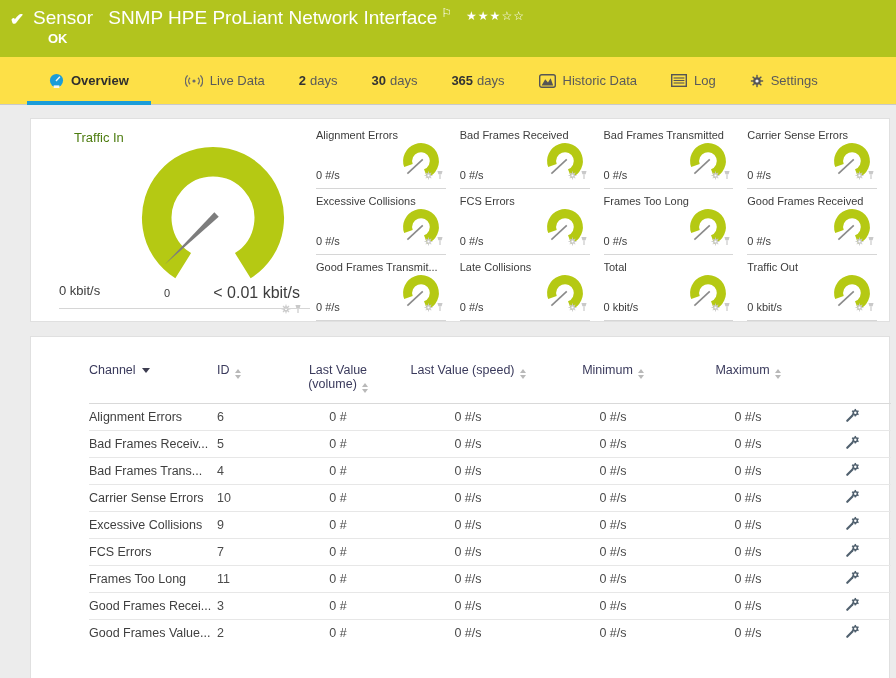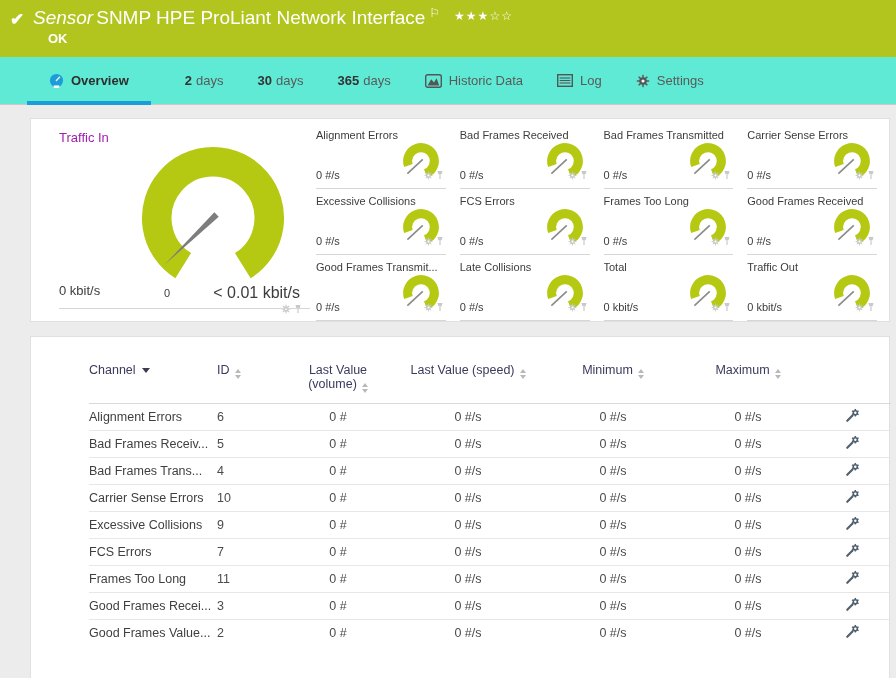--- a/index.html
+++ b/index.html
@@ -4,43 +4,43 @@
 <style>
   * { margin:0; padding:0; box-sizing:border-box; }
   html,body { background:#ececec; }
   body { font-family:"Liberation Sans", sans-serif; }
   .page { position:relative; width:896px; height:678px; overflow:hidden; background:#ececec; }
 
   
   .topbar { position:relative; height:57px; background:#b2c41e; color:#fff; }
   .topbar .check { position:absolute; left:10px; top:9px; font-size:17px; font-weight:bold; }
   .titleline { position:absolute; left:33px; top:6px; font-size:19px; white-space:nowrap; }
-  .titleline .kind { font-style:italic; margin-right:3px; }
+  .titleline .kind { margin-right:15px; }
   .flag { font-size:12px; vertical-align:super; margin-left:4px; }
   .stars { font-size:12px; letter-spacing:1px; margin-left:14px; vertical-align:4px; cursor:pointer; }
   .status-txt { position:absolute; left:48px; top:31px; font-size:13px; font-weight:bold; }
 
   
-  .tabs { position:relative; height:48px; background:#5eead4; border-bottom:1px solid #c9c9c9;
+  .tabs { position:relative; height:48px; background:#fde047; border-bottom:1px solid #c9c9c9;
           display:flex; align-items:center; gap:34px; padding-left:27px; }
   .tab { position:relative; display:flex; align-items:center; height:100%; font-size:13px; color:#5a5a5a; cursor:pointer; white-space:nowrap; }
   .tab .tab-icon { display:inline-flex; margin-right:7px; }
   .tab .tab-icon:empty { display:none; }
   .tab .tab-strong { color:#333; font-weight:bold; margin-right:4px; }
   .tab .tab-strong:empty { display:none; }
   .tab.active { padding:0 22px; color:#2e2e2e; font-weight:bold; }
   .tab.active::after { content:""; position:absolute; left:0; right:0; bottom:-1px; height:4px; background:#1b9dd9; }
 
   
   .panel { background:#fff; border:1px solid #e0e0e0; margin-left:30px; width:860px; }
   .gauge-panel { margin-top:13px; height:204px; display:flex; }
 
   
   .main-gauge { position:relative; width:285px; flex:none; }
-  .mg-title { position:absolute; left:28px; top:11px; font-size:13px; color:#a21caf; }
+  .mg-title { position:absolute; left:43px; top:11px; font-size:13px; color:#4d7c0f; }
   .mg-svg { position:absolute; left:100px; top:20px; }
   .mg-value { position:absolute; left:28px; top:164px; font-size:13px; color:#3c3c3c; }
   .mg-scale-start { position:absolute; left:133px; top:168px; font-size:11px; color:#3c3c3c; }
   .mg-scale-end { position:absolute; right:16px; top:165px; font-size:16px; color:#3c3c3c; }
   .mg-icons { position:absolute; right:14px; top:181px; display:flex; gap:3px; align-items:center; }
   .mg-line { position:absolute; left:28px; right:6px; bottom:12px; border-bottom:1px solid #d6d6d6; }
 
   
   .mini-grid { flex:1; display:grid; grid-template-columns:repeat(4,1fr); column-gap:14px; row-gap:4px;
                padding:8px 12px 0 0; grid-auto-rows:62px; }
@@ -91,20 +91,33 @@
       <div class="tab active">
       <span class="tab-icon">
           <svg width="15" height="15" viewBox="0 0 16 16">
             <circle cx="8" cy="8" r="7" fill="#1b9dd9"></circle>
             <rect x="7.3" y="2.6" width="1.4" height="6.2" fill="#f5f5f5" transform="rotate(42 8 8)"></rect>
             <rect x="5" y="13.2" width="6" height="3" fill="#f5f5f5"></rect>
           </svg>
         </span>
 
       <span class="tab-label">Overview</span>
+    </div>
+      <div class="tab">
+      <span class="tab-icon">
+          <svg width="18" height="14" viewBox="0 0 18 14">
+            <path d="M5 3.8 A4.6 4.6 0 0 0 5 10.2" fill="none" stroke="#6a6a6a" stroke-width="1.3"></path>
+            <path d="M13 3.8 A4.6 4.6 0 0 1 13 10.2" fill="none" stroke="#6a6a6a" stroke-width="1.3"></path>
+            <path d="M2.6 1.4 A8 8 0 0 0 2.6 12.6" fill="none" stroke="#6a6a6a" stroke-width="1.3"></path>
+            <path d="M15.4 1.4 A8 8 0 0 1 15.4 12.6" fill="none" stroke="#6a6a6a" stroke-width="1.3"></path>
+            <circle cx="9" cy="7" r="1.6" fill="#6a6a6a"></circle>
+          </svg>
+        </span>
+
+      <span class="tab-label">Live Data</span>
     </div>
       <div class="tab">
 
       <strong class="tab-strong">2</strong>
       <span class="tab-label">days</span>
     </div>
       <div class="tab">
 
       <strong class="tab-strong">30</strong>
       <span class="tab-label">days</span>

